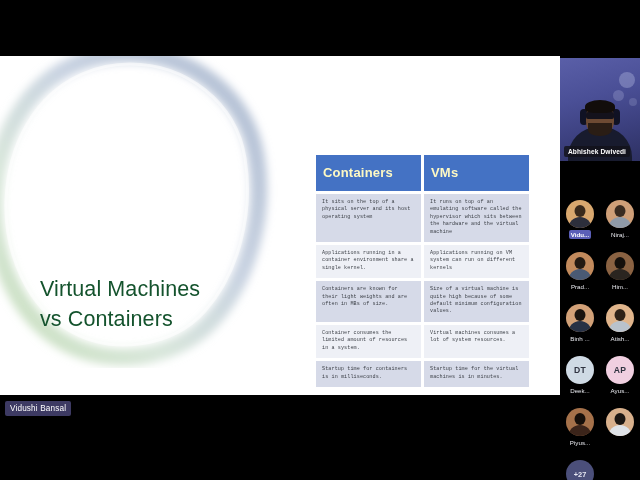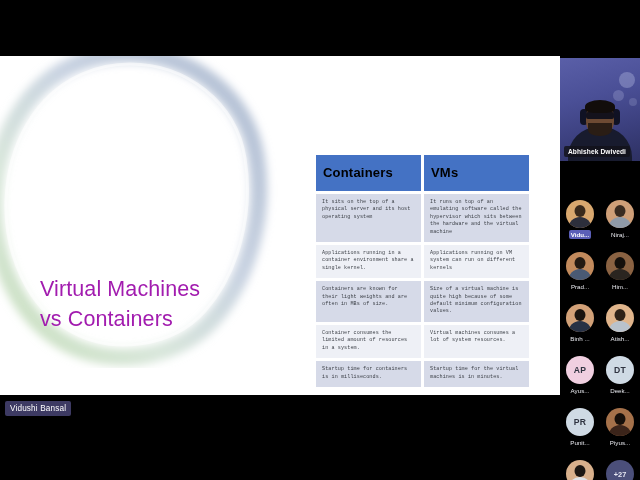--- a/index.html
+++ b/index.html
@@ -29,38 +29,38 @@
   }
   .swirl-wrap svg { display: block; width: 100%; height: 100%; }
 
   
   .slide-title {
     position: absolute;
     left: 40px; top: 218px;
     width: 250px;
     font-size: 21.5px;
     line-height: 30px;
-    color: #a21caf;
+    color: #14532d;
     font-weight: 400;
     letter-spacing: .1px;
     white-space: pre-line;
   }
 
   
   .cmp-table {
     position: absolute;
     left: 313px; top: 96px;
     width: 219px;
     border-collapse: separate;
     border-spacing: 3px;
     table-layout: fixed;
   }
   .cmp-table th {
     background: #4472c4;
-    color: #000000;
+    color: #fef9c3;
     font-size: 13px;
     font-weight: 700;
     text-align: left;
     padding: 6px 7px 8px 7px;
     height: 22px;
     vertical-align: middle;
     letter-spacing: .2px;
   }
   .cmp-table td {
     font-family: "Liberation Mono", monospace;
@@ -368,30 +368,26 @@
           <div class="cell-name">Binh ...</div>
         </div>
         <div class="roster-cell">
           <div class="avatar" style="background: rgb(224, 181, 140);">
             <span class="ph-shoulder" style="background: rgb(185, 194, 204);"></span>
             <span class="ph-head" style="background: rgb(46, 34, 24);"></span>
           </div>
           <div class="cell-name">Atish...</div>
         </div>
         <div class="roster-cell">
+          <div class="avatar" style="background: rgb(207, 218, 228);">DT</div>
+          <div class="cell-name">Deek...</div>
+        </div>
+        <div class="roster-cell">
           <div class="avatar" style="background: rgb(240, 207, 224);">AP</div>
           <div class="cell-name">Ayus...</div>
-        </div>
-        <div class="roster-cell">
-          <div class="avatar" style="background: rgb(207, 218, 228);">DT</div>
-          <div class="cell-name">Deek...</div>
-        </div>
-        <div class="roster-cell">
-          <div class="avatar" style="background: rgb(207, 218, 228);">PR</div>
-          <div class="cell-name">Punit...</div>
         </div>
         <div class="roster-cell">
           <div class="avatar" style="background: rgb(165, 113, 74);">
             <span class="ph-shoulder" style="background: rgb(59, 36, 26);"></span>
             <span class="ph-head" style="background: rgb(22, 15, 10);"></span>
           </div>
           <div class="cell-name">Piyus...</div>
         </div>
         <div class="roster-cell">
           <div class="avatar" style="background: rgb(216, 176, 140);">

